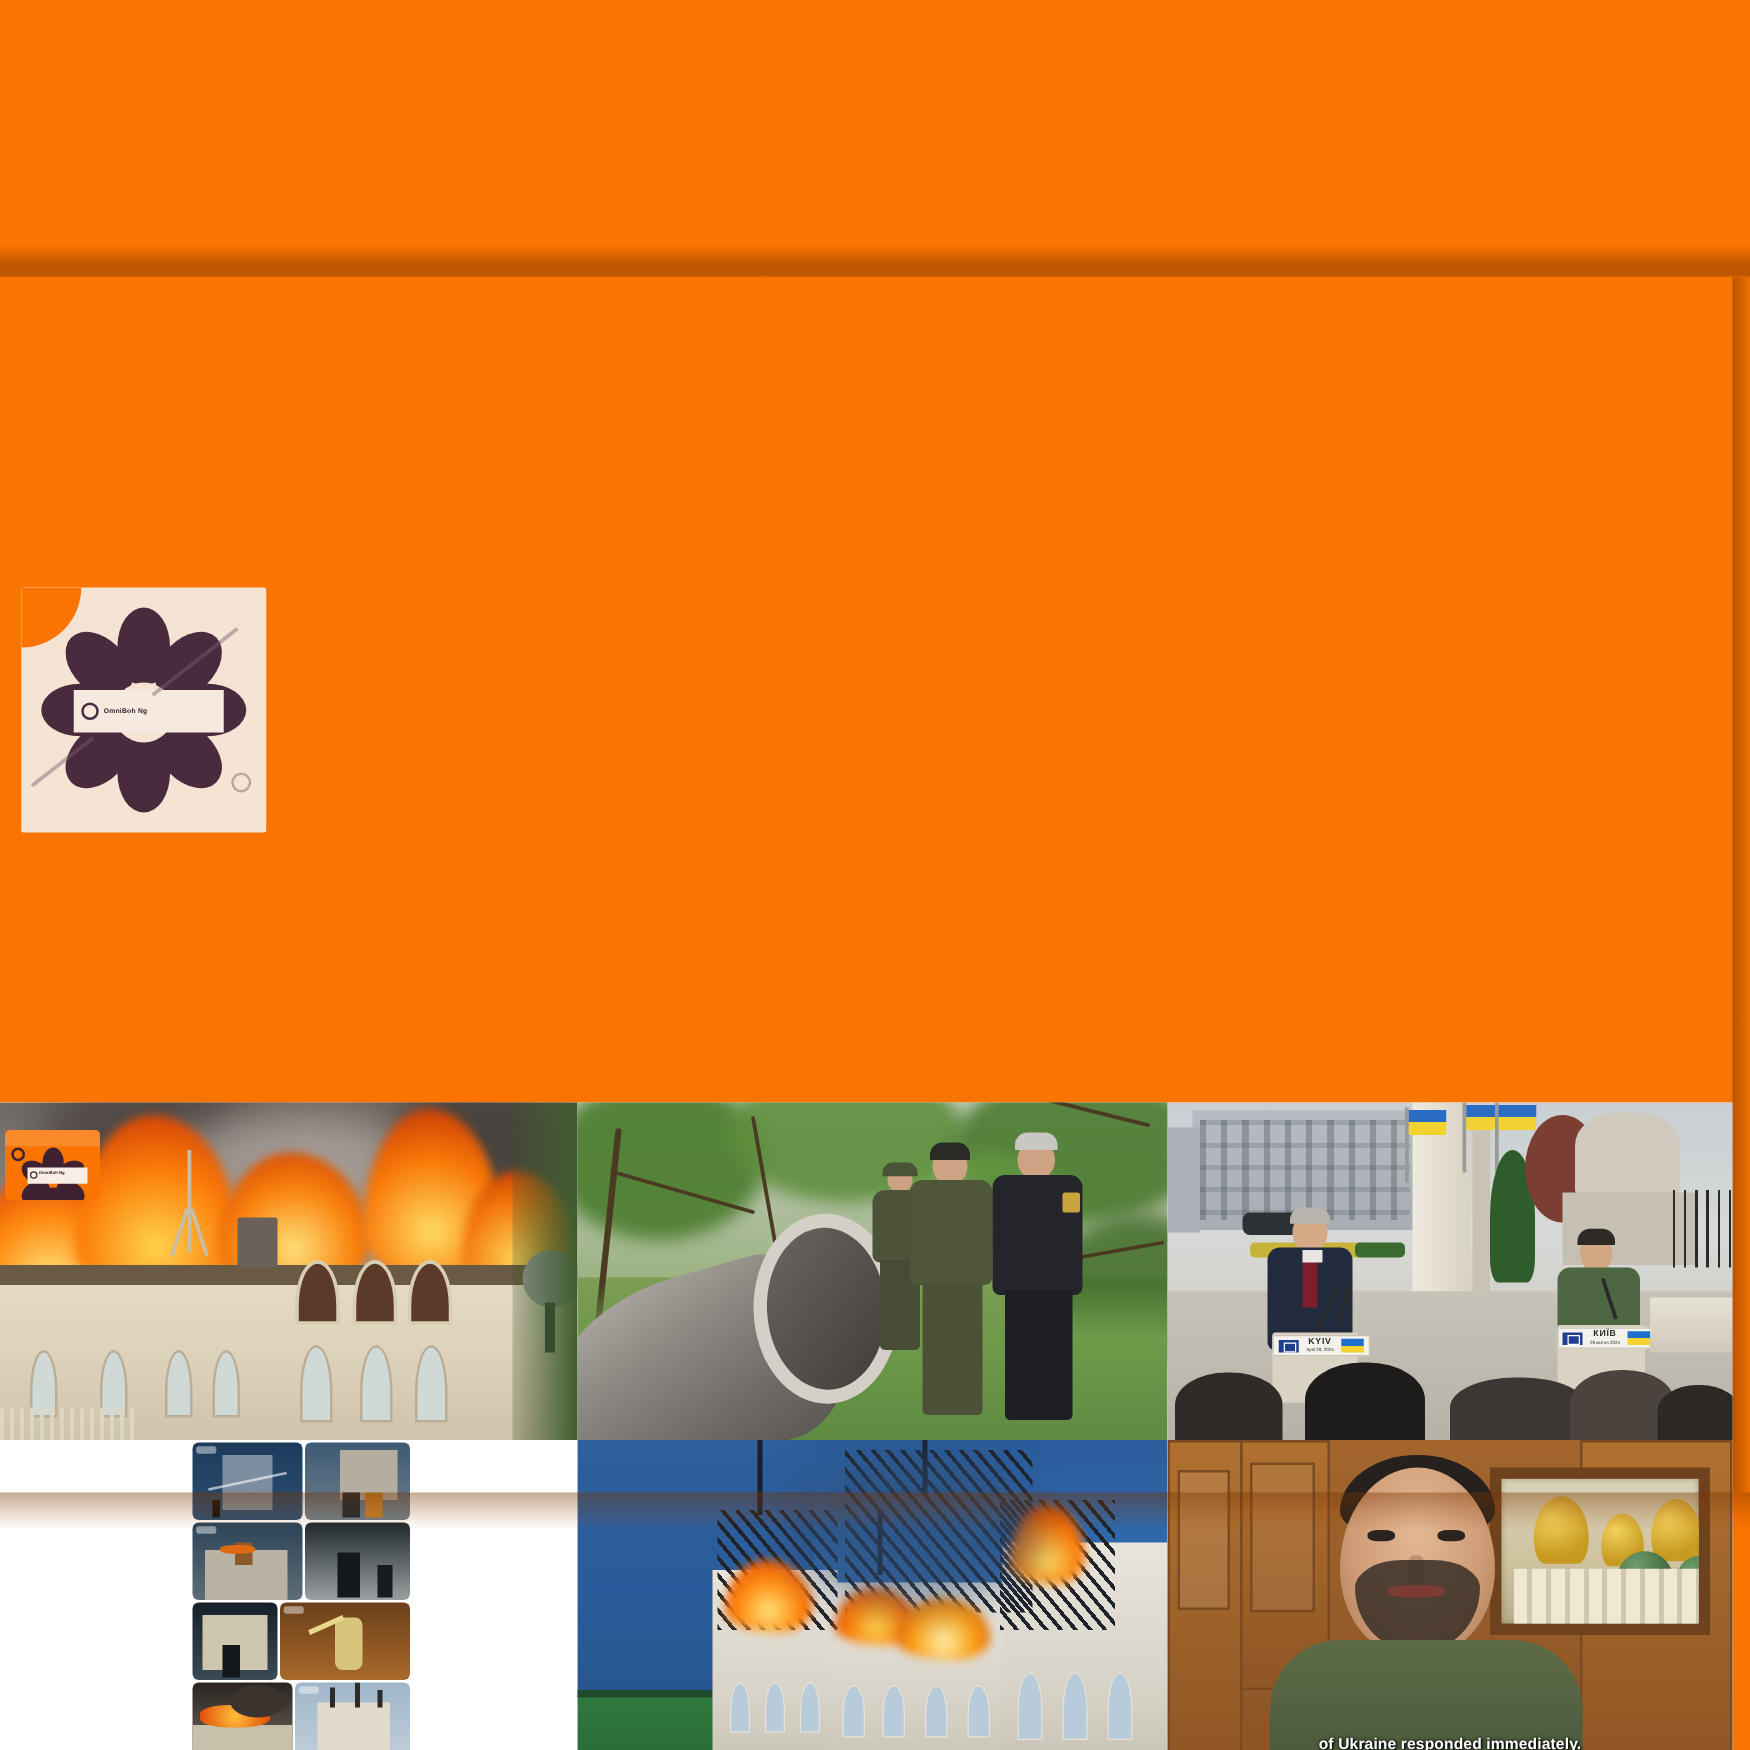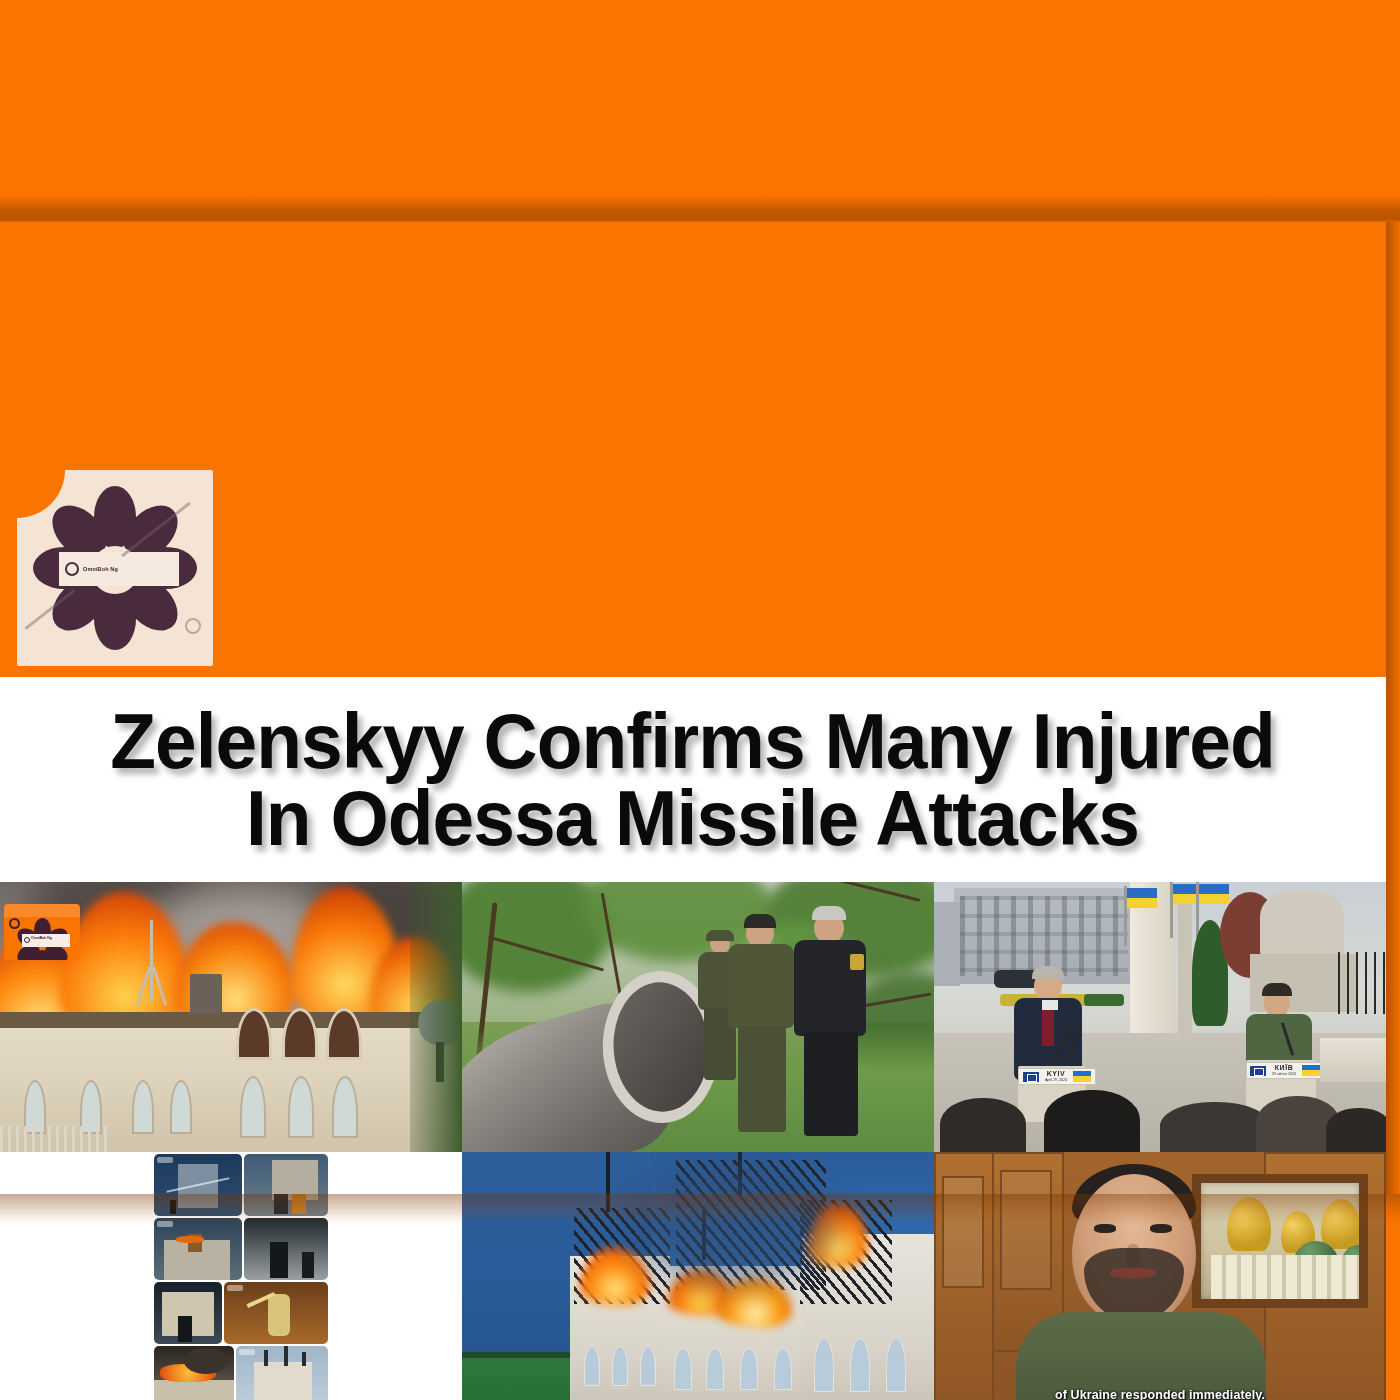--- a/index.html
+++ b/index.html
@@ -240,26 +240,20 @@
       <div class="logo-center"></div>
       <div class="logo-label">
         <span class="ring"></span>
         <span class="tx">OmniBoh Ng</span>
       </div>
       <div class="logo-streak" style="left:96px;top:58px;"></div>
       <div class="logo-streak" style="left:2px;top:138px;width:62px;"></div>
       <div class="logo-dot"></div>
     </div>
 
-    <div class="headline-panel">
-      <h1 class="headline">
-        <span>Zelenskyy Confirms Many Injured</span><br>
-        <span>In Odessa Missile Attacks</span>
-      </h1>
-    </div>
 
     <div class="grid">
 
       <div class="cell" id="cell-fire">
         <div class="ph">
           <div class="fire-sky"></div>
           <div class="smoke" style="left:30px;top:-30px;width:200px;height:120px;background:#4d4541;opacity:.85;"></div>
           <div class="smoke" style="left:180px;top:-40px;width:260px;height:150px;background:#6b625c;opacity:.85;"></div>
           <div class="smoke" style="left:300px;top:-20px;width:180px;height:140px;background:#3e3834;opacity:.75;"></div>
           <div class="smoke" style="left:120px;top:10px;width:240px;height:90px;background:#cfc8c2;opacity:.55;"></div>

